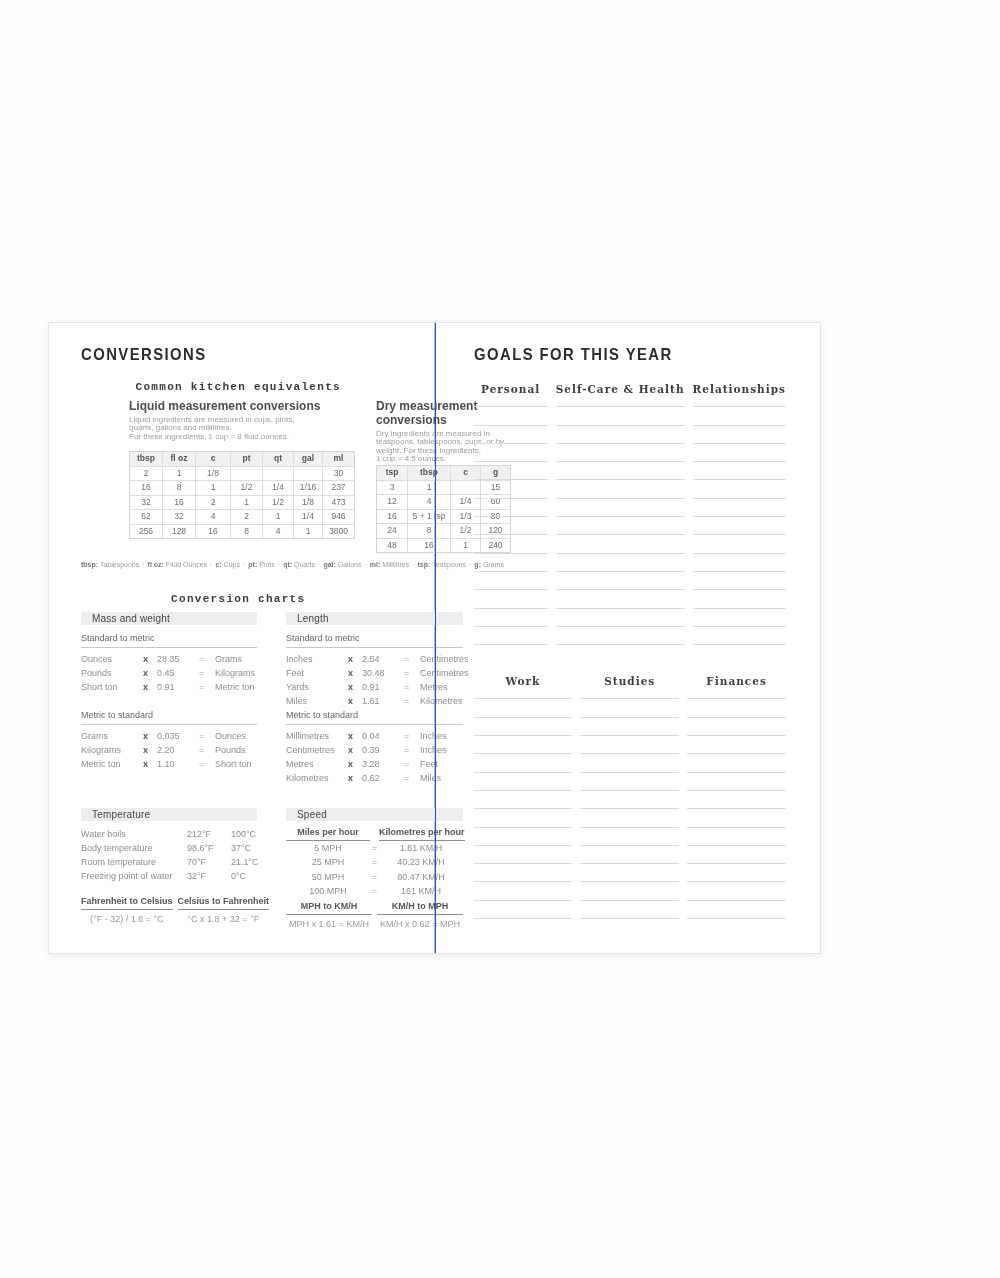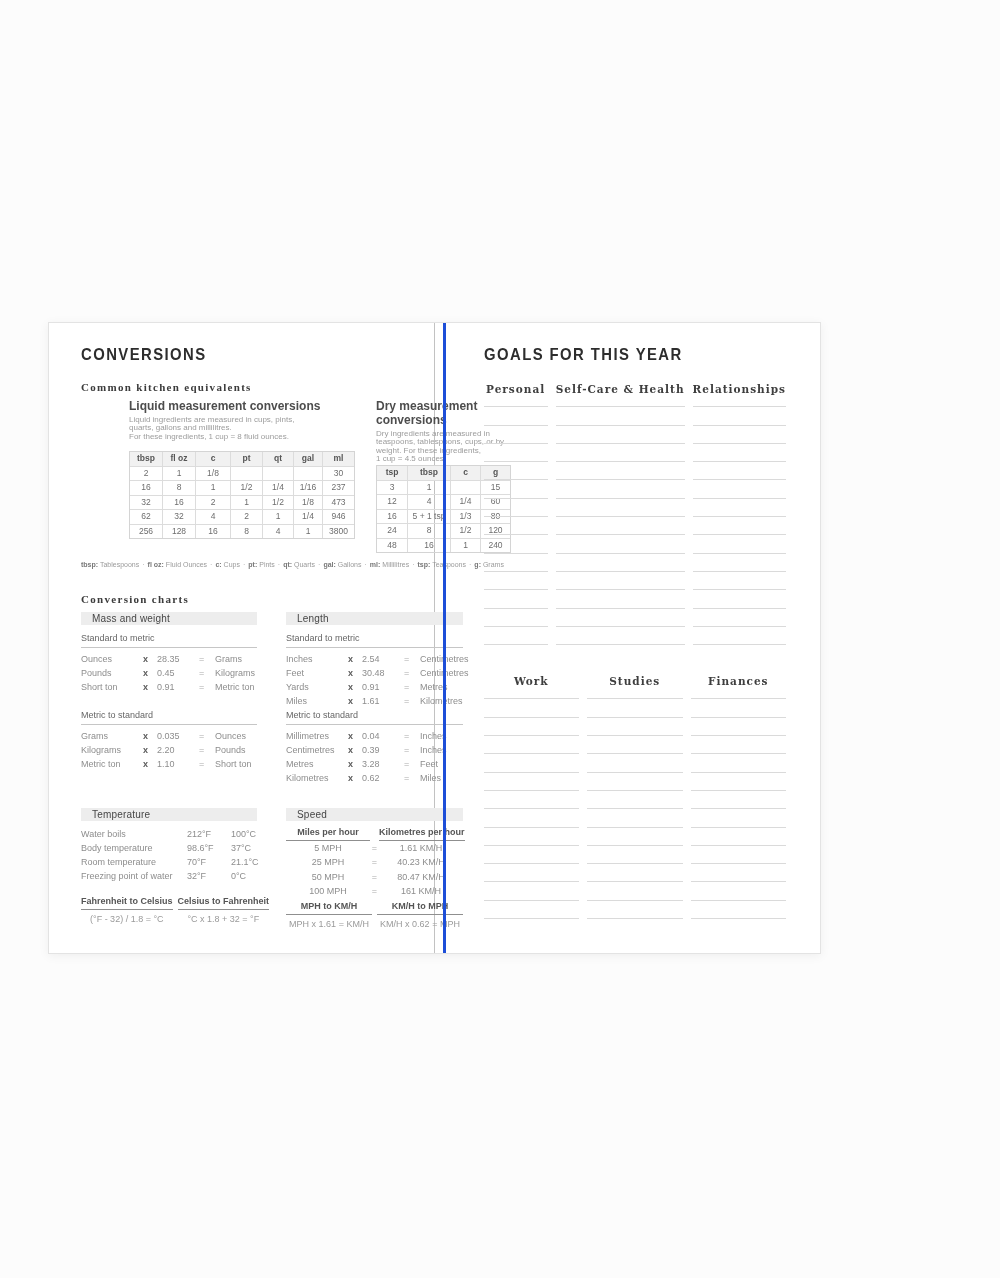--- a/index.html
+++ b/index.html
@@ -1,26 +1,26 @@
 <!DOCTYPE html>
 <html><head>
 <meta charset="utf-8">
 <style>
   * { margin:0; padding:0; box-sizing:border-box; }
   html,body { width:1000px; height:1278px; background:#fcfcfc; font-family:"Liberation Sans",sans-serif; }
   .spread { position:absolute; left:48px; top:322px; width:773px; height:632px; background:#ffffff;
             border:1px solid #e3e3e3; box-shadow:0 2px 10px rgba(0,0,0,0.06); display:flex; }
   .page { width:50%; height:100%; position:relative; }
   .page-left  { border-right:1px solid #c2c2c2; padding:22px 38px 0 32px; }
-  .page-right { border-left:3px solid #1d4ed8;  padding:22px 34px 0 38px;margin-left:8px; }
+  .page-right { border-left:1px solid #1d4ed8;  padding:22px 34px 0 38px; }
 
   .doc-title { font-size:16.5px; font-weight:700; letter-spacing:1.6px; color:#2d2d2d;
                transform:scaleX(0.9); transform-origin:left top; white-space:nowrap; height:18px; }
 
-  .slab { font-family:Liberation Serif, serif; font-weight:600; color:#3b3b3b; }
+  .slab { font-family:Liberation Mono, monospace; font-weight:600; color:#3b3b3b;text-align:center; }
 
   .kitchen-title { margin-top:18px; font-size:11px; letter-spacing:1.3px; }
   .tables-grid { display:grid; grid-template-columns:226px 135px; column-gap:21px; margin-top:6px;margin-left:48px; }
   .col-heading { font-size:12px; font-weight:600; color:#4d4d4d; }
   .desc { margin-top:3px; height:33px; }
   .desc-line { font-size:8px; line-height:8.3px; color:#9c9c9c; }
 
   .m-table { margin-top:2px; border:1px solid #d4d4d4; }
   .t-row { display:grid; border-top:1px solid #dcdcdc; }
   .t-row:first-child { border-top:none; }

